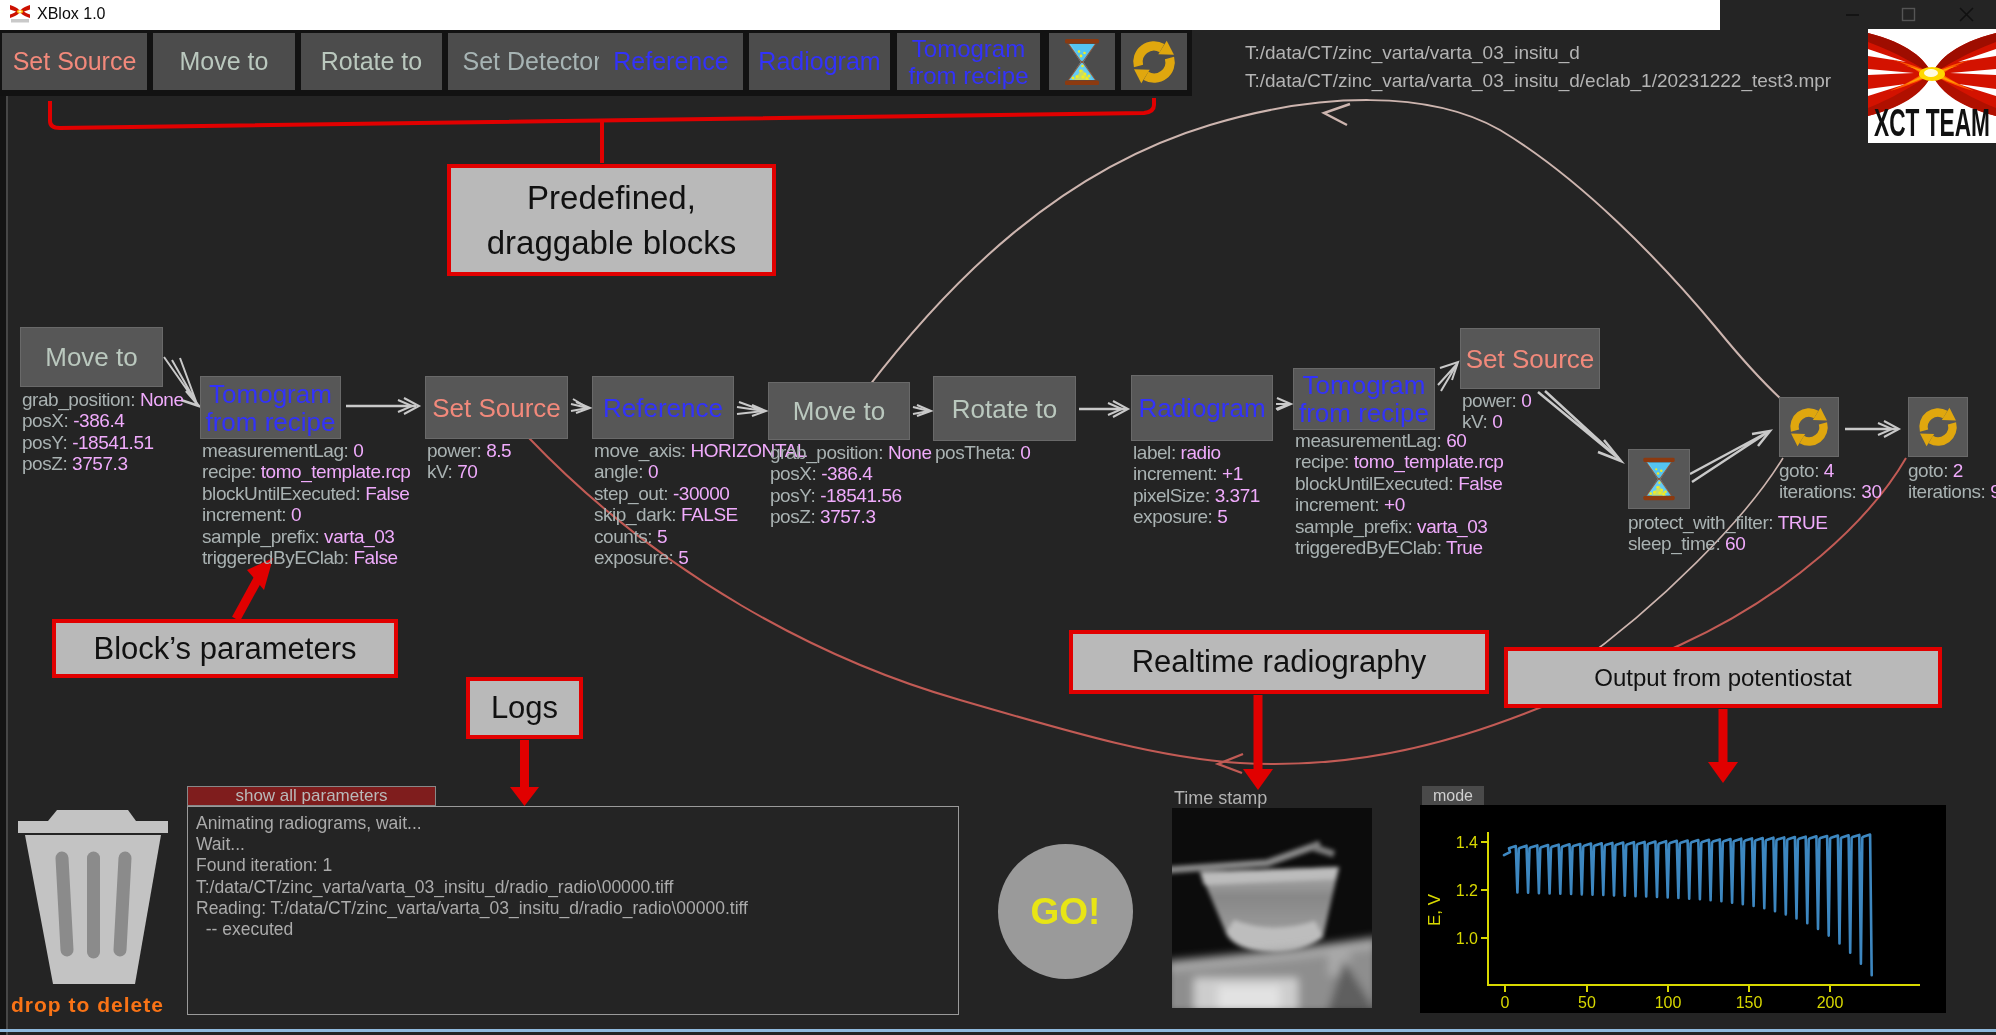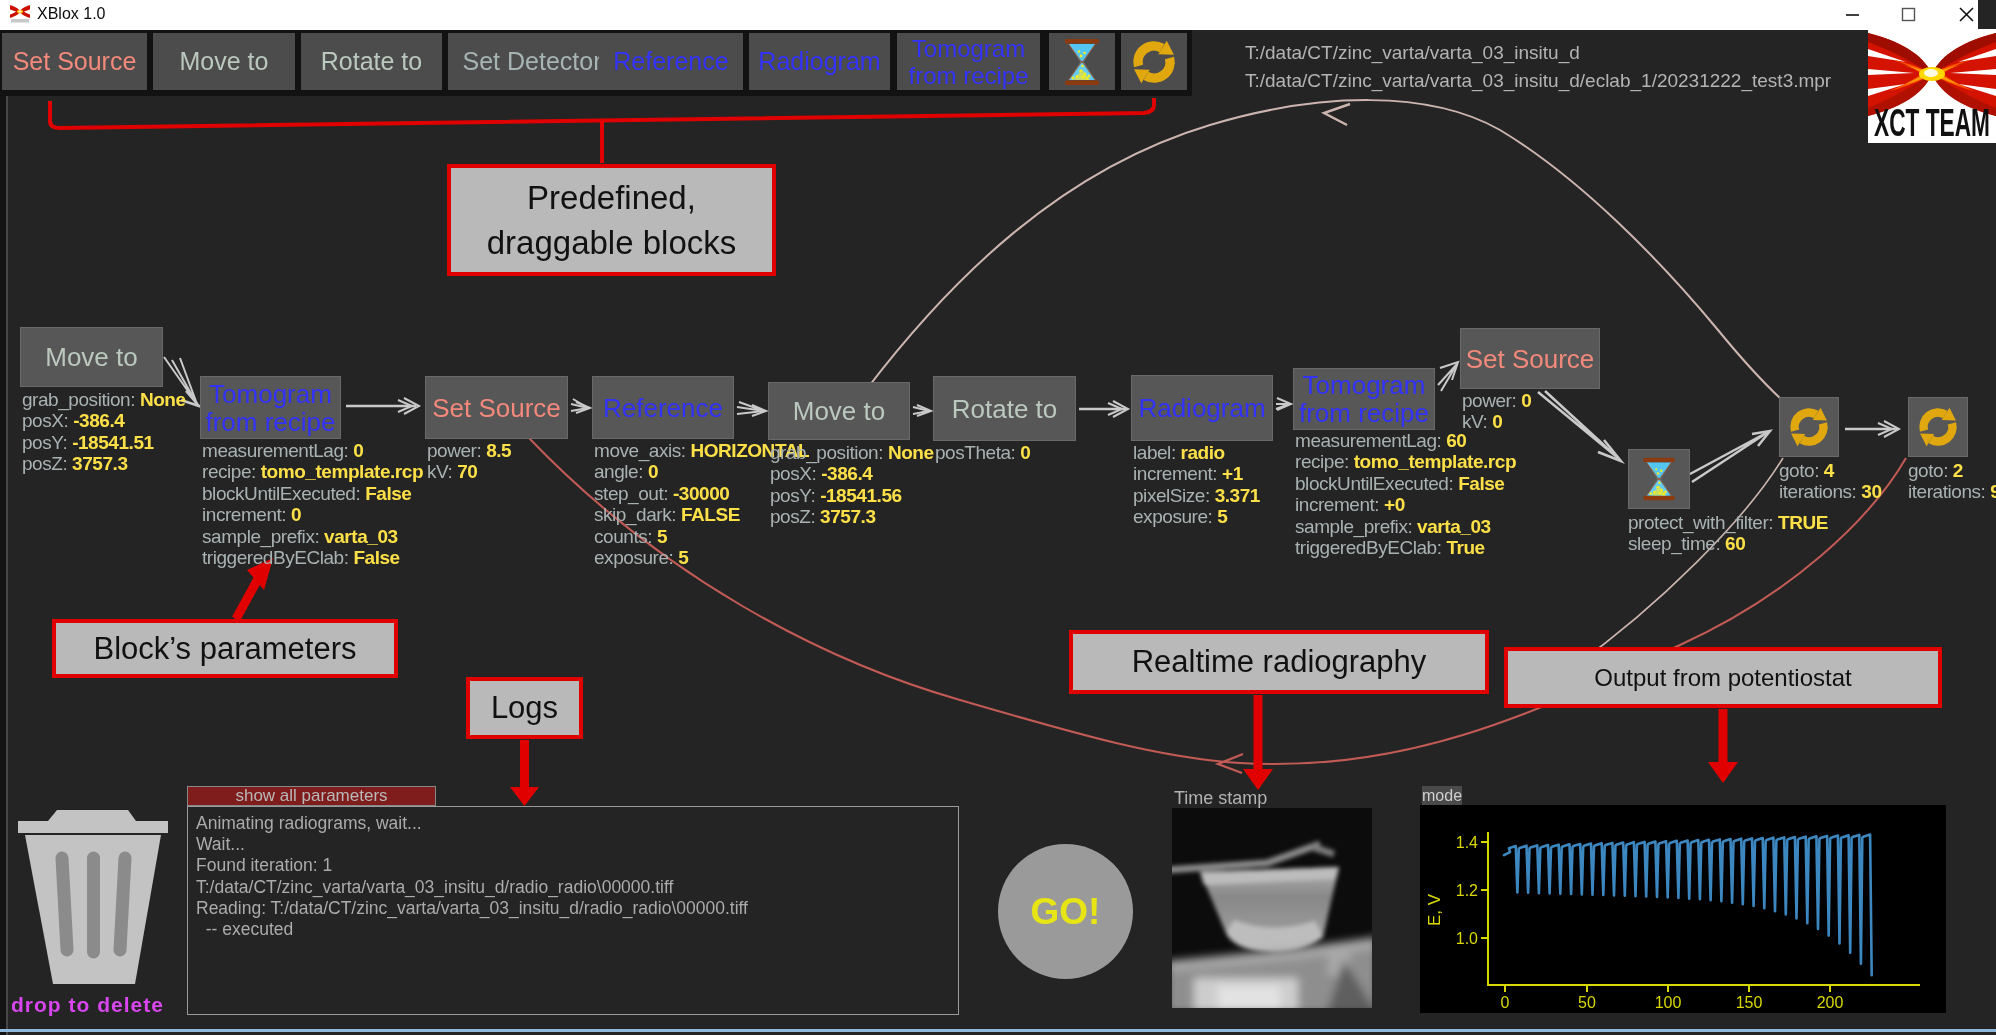--- a/index.html
+++ b/index.html
@@ -1,43 +1,43 @@
 <!DOCTYPE html>
 <html><head>
 <meta charset="utf-8">
 <style>
 html,body{margin:0;padding:0}
 body{width:1996px;height:1035px;position:relative;background:#242424;font-family:"Liberation Sans",sans-serif;overflow:hidden}
 .abs{position:absolute}
 
-#titlebar{position:absolute;left:0;top:0;width:1978px;height:30px;background:#ffffff}
+#titlebar{position:absolute;left:0;top:0;width:1720px;height:30px;background:#ffffff}
 #titletext{position:absolute;left:37px;top:5px;font-size:16px;color:#0a0a0a}
 
 #toolstrip{position:absolute;left:0;top:30px;width:1192px;height:66px;background:#121212}
 .tbtn{position:absolute;top:33px;height:57px;background:#4c4c4c;display:flex;align-items:center;justify-content:center;text-align:center;font-size:25px}
 
 .blk{position:absolute;z-index:2;background:#575757;border:1px solid #696969;display:flex;align-items:center;justify-content:center;text-align:center;font-size:26px;line-height:28px;box-sizing:border-box}
 .t-green{color:#bac8be}
 .t-blue{color:#3232fa}
 .t-salmon{color:#f2897b}
 .t-gray{color:#a7b4b4}
 .params{position:absolute;z-index:1;letter-spacing:-0.45px;font-size:19px;line-height:21.4px;color:#a9b2b2;white-space:nowrap}
-.params b{color:#fde047;font-weight:bold}
+.params b{color:#f0abfc;font-weight:normal}
 
 .note{position:absolute;background:#b9b9b9;border:4px solid #e10000;color:#111;display:flex;align-items:center;justify-content:center;text-align:center;font-size:32px;line-height:42px;box-sizing:border-box}
 
 #logtab{position:absolute;left:187px;top:786px;width:249px;height:20px;background:#7f1d1d;border:1px solid #888;box-sizing:border-box;color:#b9b9b9;font-size:17px;text-align:center;line-height:18px}
 #logbox{position:absolute;left:187px;top:806px;width:772px;height:209px;border:1px solid #9a9a9a;box-sizing:border-box;color:#ababab;font-size:17.5px;line-height:21.2px;padding:6px 0 0 8px}
 
 #go{position:absolute;left:998px;top:844px;width:135px;height:135px;border-radius:50%;background:#9a9a9a;display:flex;align-items:center;justify-content:center;color:#e8e515;font-size:37px;font-weight:bold}
 #timestamp{position:absolute;left:1174px;top:788px;color:#b2b2b2;font-size:18px}
-#modetab{position:absolute;left:1422px;top:786px;width:40px;height:19px;background:#4a4a4a;color:#cfcfcf;font-size:16px;text-align:center;line-height:19px}
+#modetab{position:absolute;left:1422px;top:786px;width:62px;height:19px;background:#4a4a4a;color:#cfcfcf;font-size:16px;text-align:center;line-height:19px}
 #chartpanel{position:absolute;left:1420px;top:805px;width:526px;height:208px;background:#000000}
 #radiopanel{position:absolute;left:1172px;top:808px;width:200px;height:200px;background:#0b0b0b}
-#droptext{position:absolute;left:11px;top:993px;color:#d946ef;font-size:21px;font-weight:bold;letter-spacing:1px}
+#droptext{position:absolute;left:11px;top:993px;color:#f97316;font-size:21px;font-weight:bold;letter-spacing:1px}
 #bottomline{position:absolute;left:0;top:1029px;width:1996px;height:2.5px;background:#8fb9dd}
 #pathtext{position:absolute;left:1245px;top:39px;color:#b4b4b4;font-size:19px;line-height:27.5px}
 #xctlogo{position:absolute;left:1868px;top:29px;width:128px;height:114px;background:#ffffff}
 .svgov{position:absolute;left:0;top:0;pointer-events:none}
 </style>
 </head>
 <body>
 
 <svg id="layer1" class="svgov" width="1996" height="1035" viewBox="0 0 1996 1035">
 <defs>

